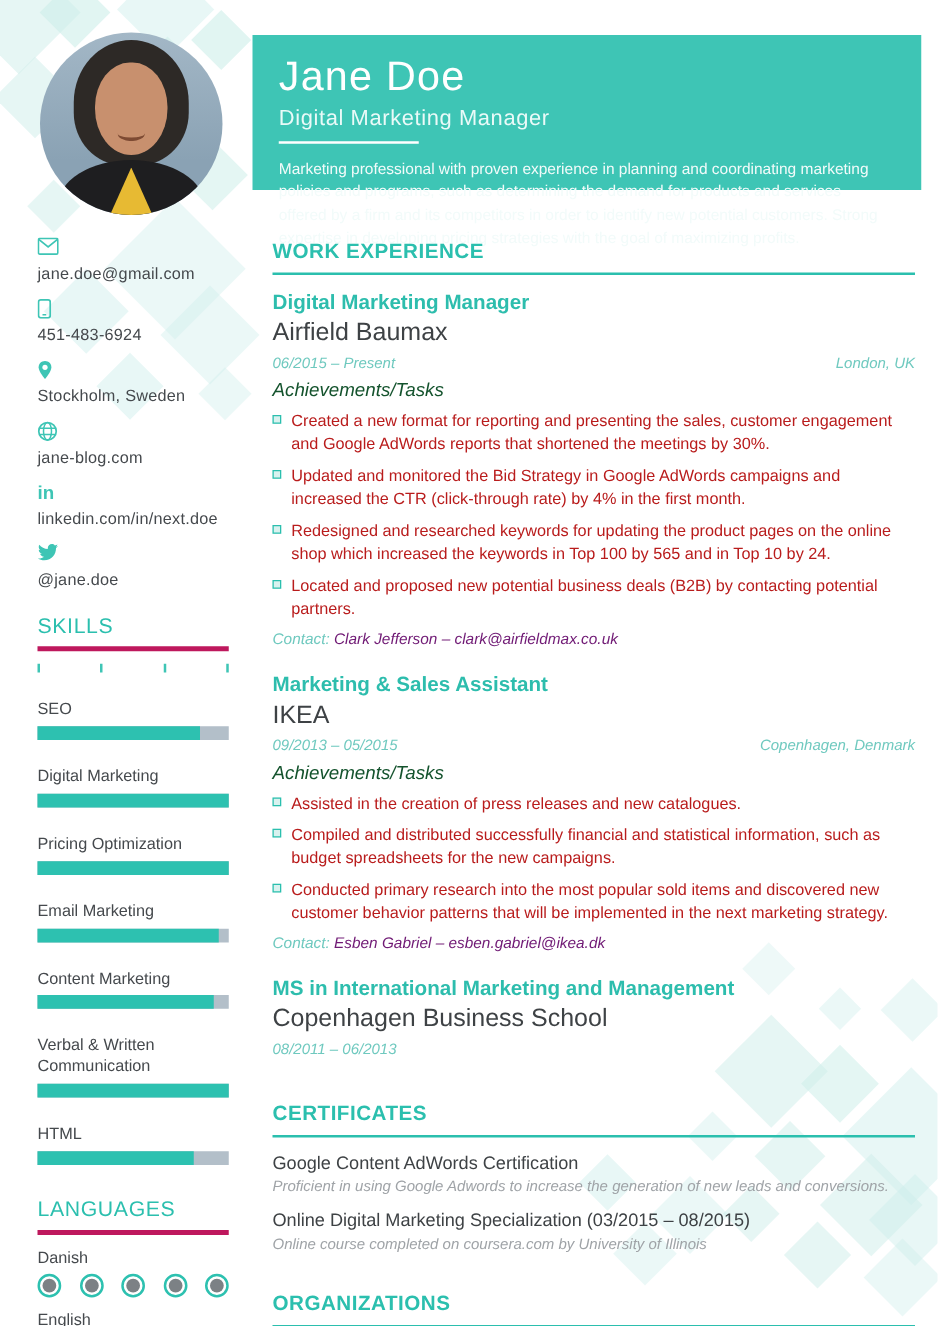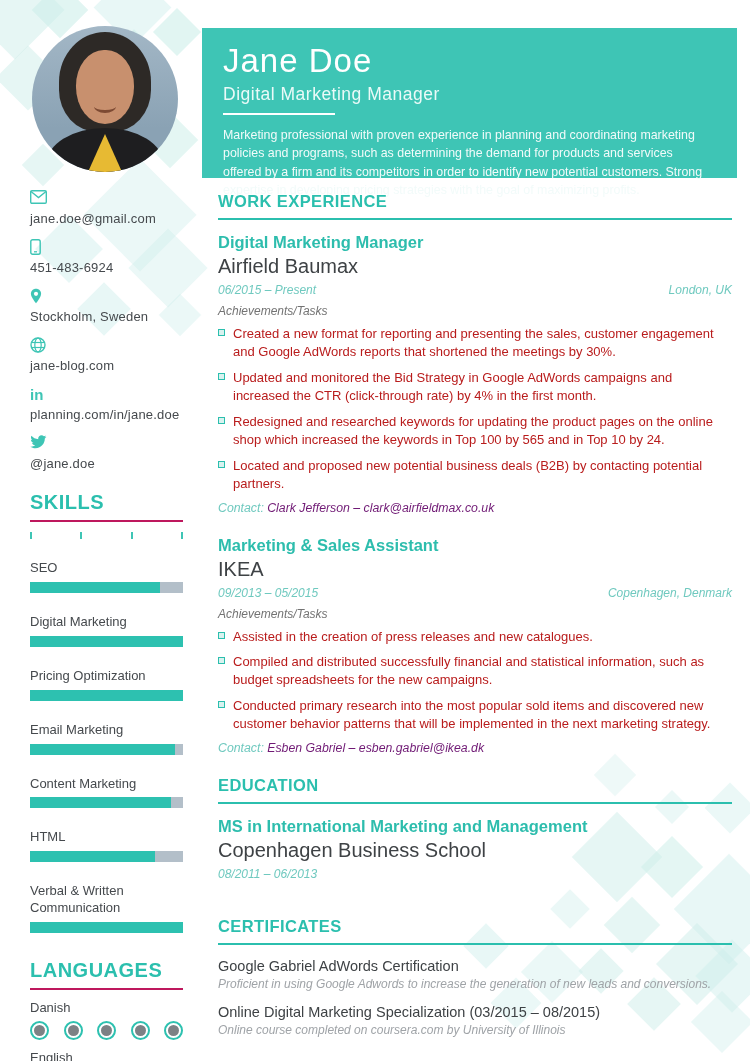--- a/index.html
+++ b/index.html
@@ -5,21 +5,21 @@
   html,body{margin:0;padding:0;}
   body{
     width:750px;height:1061px;position:relative;overflow:hidden;
     background:#ffffff;
     font-family:"Liberation Sans","DejaVu Sans",sans-serif;
     -webkit-font-smoothing:antialiased;
   }
   .diamond{position:absolute;transform:rotate(45deg);z-index:0;}
   
   .header-box{
-    position:absolute;left:202px;top:28px;width:535px;height:150px;
+    position:absolute;left:202px;top:28px;width:535px;height:124px;
     background:#3ec5b5;z-index:1;box-sizing:border-box;padding:16px 26px 0 21px;
   }
   .name{color:#ffffff;font-size:33px;font-weight:400;letter-spacing:1px;line-height:1.05;margin:0;}
   .job-subtitle{color:#eafaf8;font-size:17.5px;font-weight:400;letter-spacing:.5px;margin-top:5px;}
   .subtitle-rule{width:112px;height:2px;background:#ffffff;margin-top:8px;}
   .summary{color:#f2fbfa;font-size:12.4px;line-height:1.5;margin-top:11px;}
   
   .avatar{position:absolute;left:32px;top:26px;width:146px;height:146px;border-radius:50%;
     overflow:hidden;background:linear-gradient(180deg,#a3b7c6 0%,#8aa2b4 70%);z-index:2;}
   .avatar .hair{position:absolute;top:6px;left:27px;width:92px;height:100px;background:#2d2926;border-radius:50% 50% 42% 42%;}
@@ -30,43 +30,43 @@
   
   .sidebar{position:absolute;left:30px;top:190px;width:153px;z-index:1;}
   .main{position:absolute;left:218px;top:192px;width:514px;z-index:1;}
   
   .contact-item{margin-bottom:13px;}
   .contact-item .cicon{height:17px;color:#3ec5b5;}
   .contact-item .cicon svg{display:block;}
   .contact-value{font-size:13px;color:#45494d;margin-top:4px;letter-spacing:.2px;}
   .in-glyph{font-weight:bold;font-size:15px;color:#3ec5b5;font-family:"Liberation Sans",sans-serif;text-align:right;}
   
-  .side-heading{color:#2bbfae;font-size:20px;font-weight:bold;letter-spacing:.5px;
-    border-bottom:2px solid #be185d;padding-bottom:6px;}
+  .side-heading{color:#2bbfae;font-size:17px;font-weight:normal;letter-spacing:.5px;
+    border-bottom:4px solid #be185d;padding-bottom:6px;}
   .skills-block{margin-top:20px;}
   .ruler{display:flex;justify-content:space-between;margin-top:10px;}
   .tick{width:2px;height:7px;background:#3ec5b5;}
   .skill-row{margin-top:21px;}
   .skill-label{font-size:13px;color:#45494d;line-height:1.3;margin-bottom:5px;}
   .skill-bar{height:11px;background:#b3bfc9;position:relative;}
   .skill-bar .fill{position:absolute;left:0;top:0;bottom:0;background:#2dc1b0;}
   .langs-block{margin-top:26px;}
   .lang-row{margin-top:10px;}
   .lang-label{font-size:13px;color:#45494d;margin-bottom:6px;}
   .dots{display:flex;justify-content:space-between;width:153px;}
   .dot{width:19px;height:19px;border:2px solid #2dc1b0;border-radius:50%;box-sizing:border-box;position:relative;}
   .dot.filled::after{content:"";position:absolute;left:2px;top:2px;right:2px;bottom:2px;background:#7c8185;border-radius:50%;}
   
   .section-heading{color:#2bbfae;font-size:16.5px;font-weight:bold;letter-spacing:.4px;
     border-bottom:2px solid #2bbfae;padding-bottom:7px;margin-bottom:13px;}
   .job{margin-bottom:10px;}
   .job-title{color:#2dbdad;font-size:16.5px;font-weight:bold;margin:0 0 3px 0;}
   .company{color:#3e4245;font-size:20px;margin:0 0 5px 0;}
   .dates-row{display:flex;justify-content:space-between;font-style:italic;font-size:12px;color:#6fc9bf;margin-bottom:7px;}
-  .tasks-label{font-style:italic;font-size:12px;color:#737373;margin-bottom:7px;}
+  .tasks-label{font-style:italic;font-size:15px;color:#14532d;margin-bottom:7px;}
   ul.bullets{margin:0;padding:0;list-style:none;}
   ul.bullets li{position:relative;padding-left:15px;font-size:13px;color:#b91c1c;line-height:1.38;margin-bottom:8px;}
   ul.bullets li::before{content:"";position:absolute;left:0;top:4px;width:5px;height:5px;border:1.5px solid #2bbfae;background:#d9f2ef;}
   .contact-line{font-style:italic;font-size:12.3px;margin:3px 0 21px 0;}
   .contact-line .clabel{color:#6fc9bf;}
   .contact-line .cvalue{color:#701a75;}
   .edu-block{margin-bottom:36px;}
   .edu-dates{font-style:italic;font-size:12px;color:#6fc9bf;}
   .cert-item{margin-bottom:11px;}
   .cert-name{font-size:14.5px;color:#3e4245;margin-bottom:2px;}
@@ -163,21 +163,21 @@
           <line x1="1.5" y1="5.5" x2="14.5" y2="5.5" stroke="#3ec5b5" stroke-width="1.2"></line>
           <line x1="1.5" y1="10.5" x2="14.5" y2="10.5" stroke="#3ec5b5" stroke-width="1.2"></line>
           <ellipse cx="8" cy="8" rx="3.2" ry="7" fill="none" stroke="#3ec5b5" stroke-width="1.2"></ellipse>
         </svg>
     </div>
     <div class="contact-value">jane-blog.com</div>
   </div>
 
   <div class="contact-item">
     <div class="cicon"><span class="in-glyph">in</span></div>
-    <div class="contact-value">planning.com/in/jane.doe</div>
+    <div class="contact-value">linkedin.com/in/next.doe</div>
   </div>
 
   <div class="contact-item">
     <div class="cicon">
       <svg width="17" height="14" viewBox="0 0 17 14">
           <path d="M16.5 1.7 c-.6.3-1.2.5-1.9.6 .7-.4 1.2-1 1.4-1.8 -.6.4-1.3.6-2.1.8 C13.3.6 12.4.2 11.5.2 c-1.8 0-3.3 1.5-3.3 3.3 0 .3 0 .5.1.7 C5.5 4.1 3.1 2.8 1.4.8 1.1 1.3 1 1.9 1 2.5 c0 1.1.6 2.1 1.5 2.7 -.5 0-1-.2-1.5-.4 0 1.6 1.1 2.9 2.6 3.2 -.3.1-.6.1-.9.1 -.2 0-.4 0-.6-.1 .4 1.3 1.6 2.3 3.1 2.3 -1.1.9-2.6 1.4-4.1 1.4 H0.3 c1.5.9 3.2 1.5 5.1 1.5 6.1 0 9.4-5 9.4-9.4 v-.4 c.7-.5 1.2-1.1 1.7-1.7z" fill="#3ec5b5"></path>
         </svg>
     </div>
     <div class="contact-value">@jane.doe</div>
   </div>
@@ -215,29 +215,29 @@
           <div class="fill" style="width: 95%;"></div>
         </div>
     </div>
     <div class="skill-row">
       <div class="skill-label">Content Marketing</div>
       <div class="skill-bar">
           <div class="fill" style="width: 92%;"></div>
         </div>
     </div>
     <div class="skill-row">
+      <div class="skill-label">Verbal &amp; Written Communication</div>
+      <div class="skill-bar">
+          <div class="fill" style="width: 100%;"></div>
+        </div>
+    </div>
+    <div class="skill-row">
       <div class="skill-label">HTML</div>
       <div class="skill-bar">
           <div class="fill" style="width: 82%;"></div>
-        </div>
-    </div>
-    <div class="skill-row">
-      <div class="skill-label">Verbal &amp; Written Communication</div>
-      <div class="skill-bar">
-          <div class="fill" style="width: 100%;"></div>
         </div>
     </div>
   </div>
 
   <div class="langs-block">
     <div class="side-heading">LANGUAGES</div>
     <div class="lang-row">
       <div class="lang-label">Danish</div>
       <div class="dots">
           <span class="dot filled"></span>
@@ -310,30 +310,29 @@
       <li>Assisted in the creation of press releases and new catalogues.</li>
       <li>Compiled and distributed successfully financial and statistical information, such as budget spreadsheets for the new campaigns.</li>
       <li>Conducted primary research into the most popular sold items and discovered new customer behavior patterns that will be implemented in the next marketing strategy.</li>
     </ul>
     <div class="contact-line">
       <span class="clabel">Contact:</span>
       <span class="cvalue">Esben Gabriel – esben.gabriel@ikea.dk</span>
     </div>
   </div>
 
-  <div class="section-heading">EDUCATION</div>
   <div class="edu-block">
     <div class="job-title">MS in International Marketing and Management</div>
     <div class="company">Copenhagen Business School</div>
     <div class="edu-dates">08/2011 – 06/2013</div>
   </div>
 
   <div class="section-heading">CERTIFICATES</div>
   <div class="cert-item">
-    <div class="cert-name">Google Gabriel AdWords Certification</div>
+    <div class="cert-name">Google Content AdWords Certification</div>
     <div class="cert-desc">Proficient in using Google Adwords to increase the generation of new leads and conversions.</div>
   </div>
   <div class="cert-item">
     <div class="cert-name">Online Digital Marketing Specialization (03/2015 – 08/2015)</div>
     <div class="cert-desc">Online course completed on coursera.com by University of Illinois</div>
   </div>
 
   <div class="spacer-20"></div>
   <div class="section-heading">ORGANIZATIONS</div>
 

